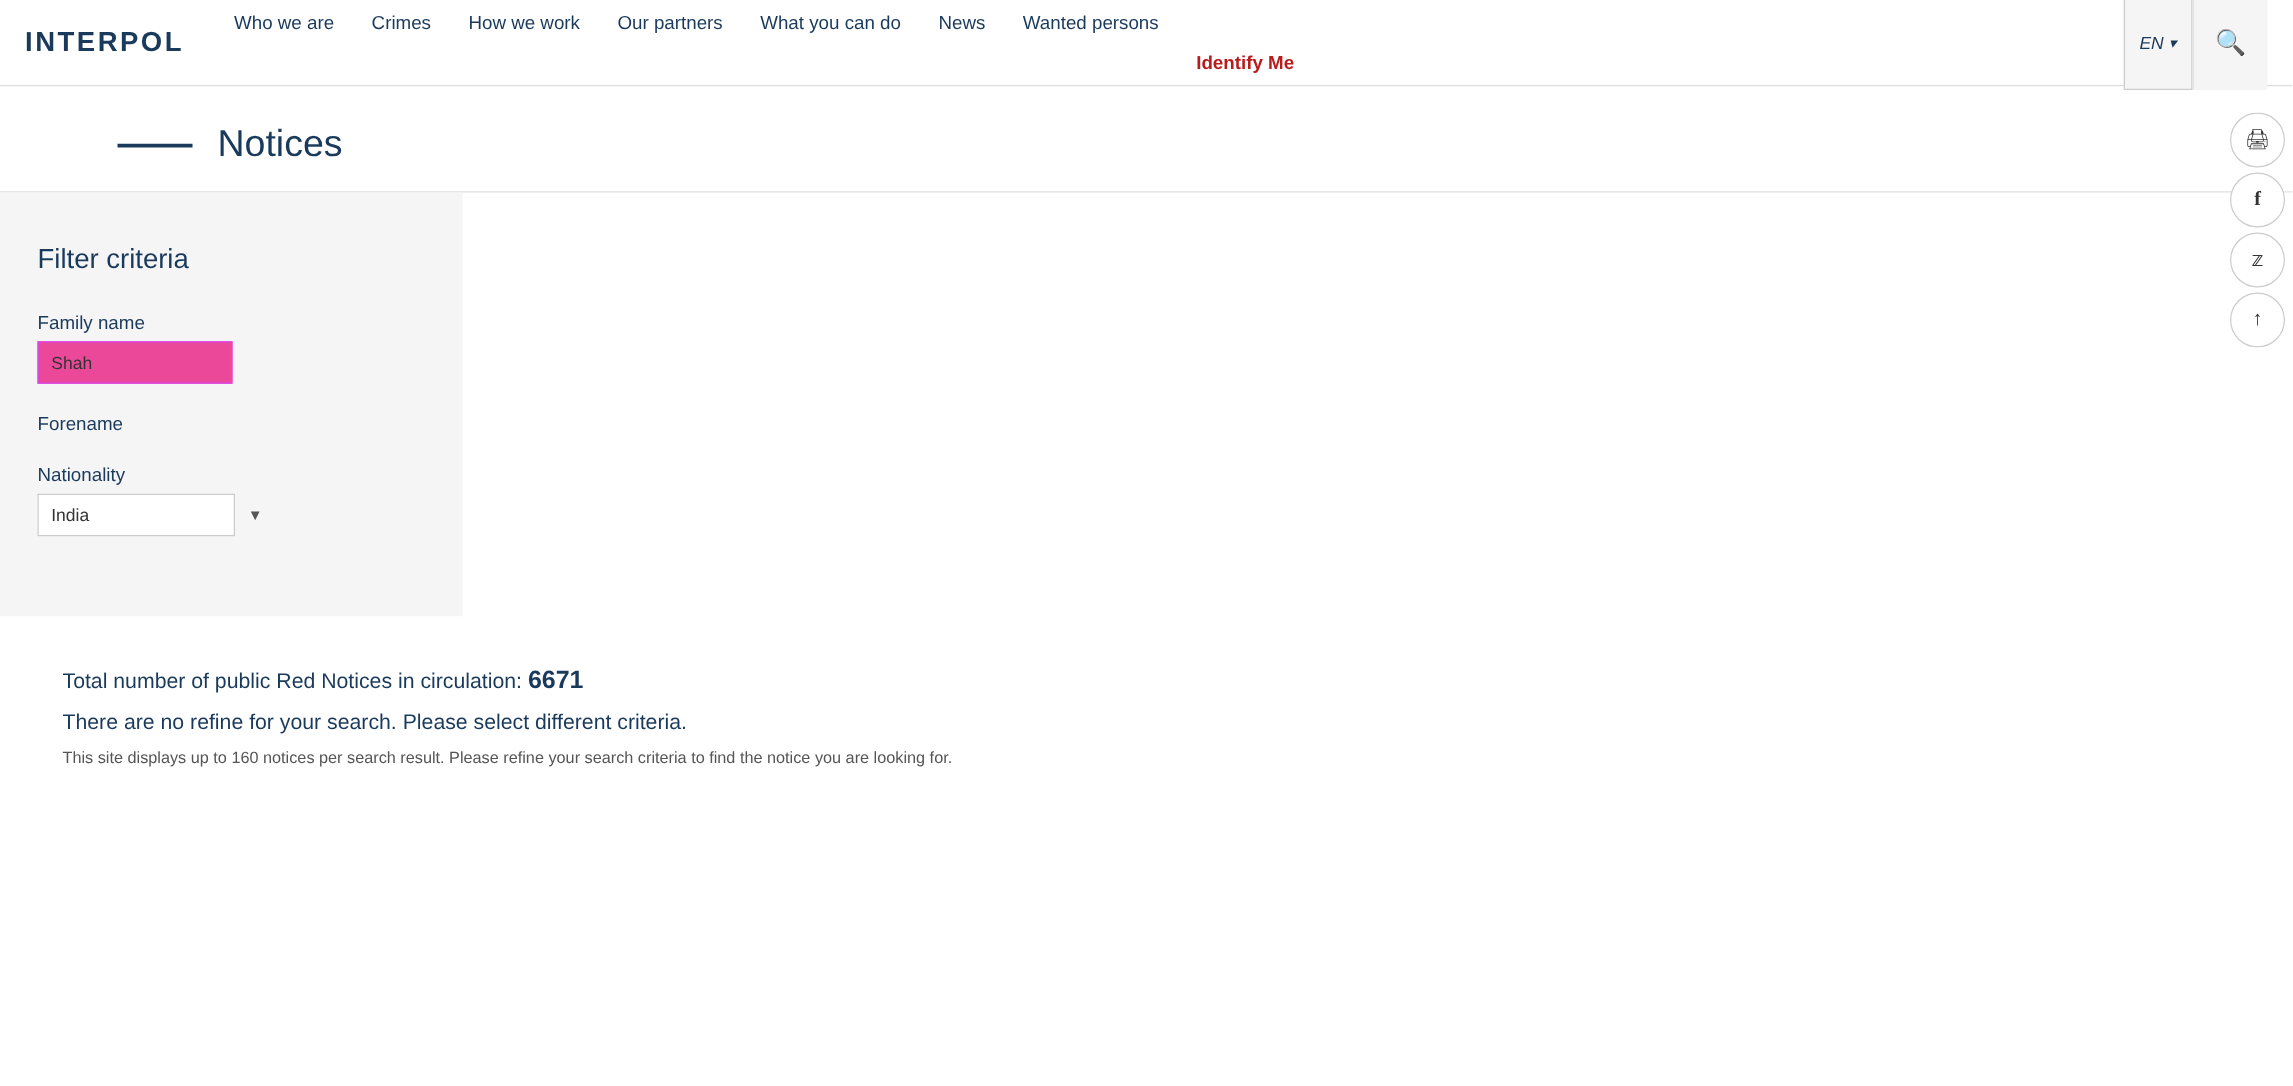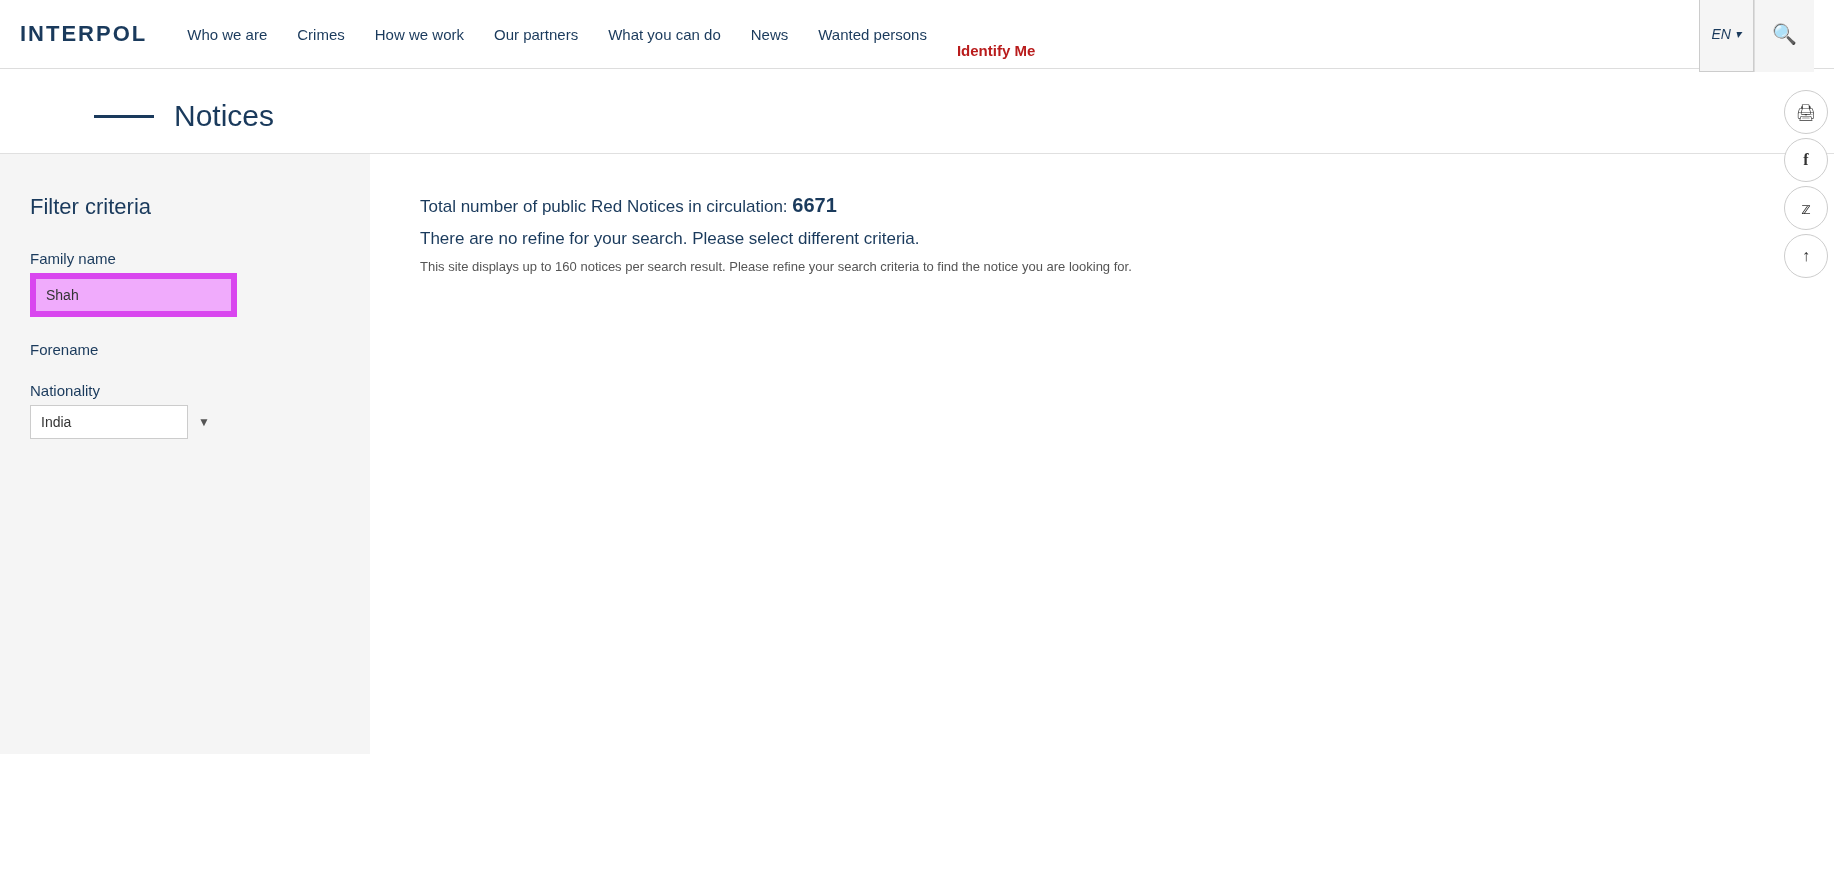--- a/index.html
+++ b/index.html
@@ -18,21 +18,20 @@
       font-size: 22px;
       font-weight: bold;
       color: #1a3a5c;
       letter-spacing: 2px;
       margin-right: 40px;
       flex-shrink: 0;
     }
     .nav {
       display: flex;
       gap: 30px;
-      align-items: center;
       flex: 1;
     }
     .nav-item {
       color: #1a3a5c;
       text-decoration: none;
       font-size: 15px;
       font-weight: 500;
       cursor: pointer;
       white-space: nowrap;
     }
@@ -112,20 +111,21 @@
     .page-title {
       font-size: 30px;
       color: #1a3a5c;
       font-weight: 400;
     }
 
     
     .main-layout {
       display: flex;
       min-height: 600px;
+      flex-direction: column;
     }
 
     
     .sidebar {
       width: 370px;
       min-width: 370px;
       background: #f5f5f5;
       padding: 40px 30px;
     }
     .filter-title {
@@ -137,26 +137,26 @@
     .filter-field {
       margin-bottom: 24px;
     }
     .filter-label {
       font-size: 15px;
       color: #1a3a5c;
       margin-bottom: 6px;
       display: block;
     }
     .filter-input {
-      width: 207px;
+      width: 156px;
       padding: 8px 10px;
-      border: 6px solid #d946ef;
+      border: 1px solid #d946ef;
       font-size: 14px;
       color: #333;
-      background: #f0abfc;
+      background: #ec4899;
       outline: none;
     }
     .filter-select-wrapper {
       position: relative;
       width: 190px;
     }
     .filter-select {
       width: 158px;
       padding: 8px 30px 8px 10px;
       border: 1px solid #ccc;

